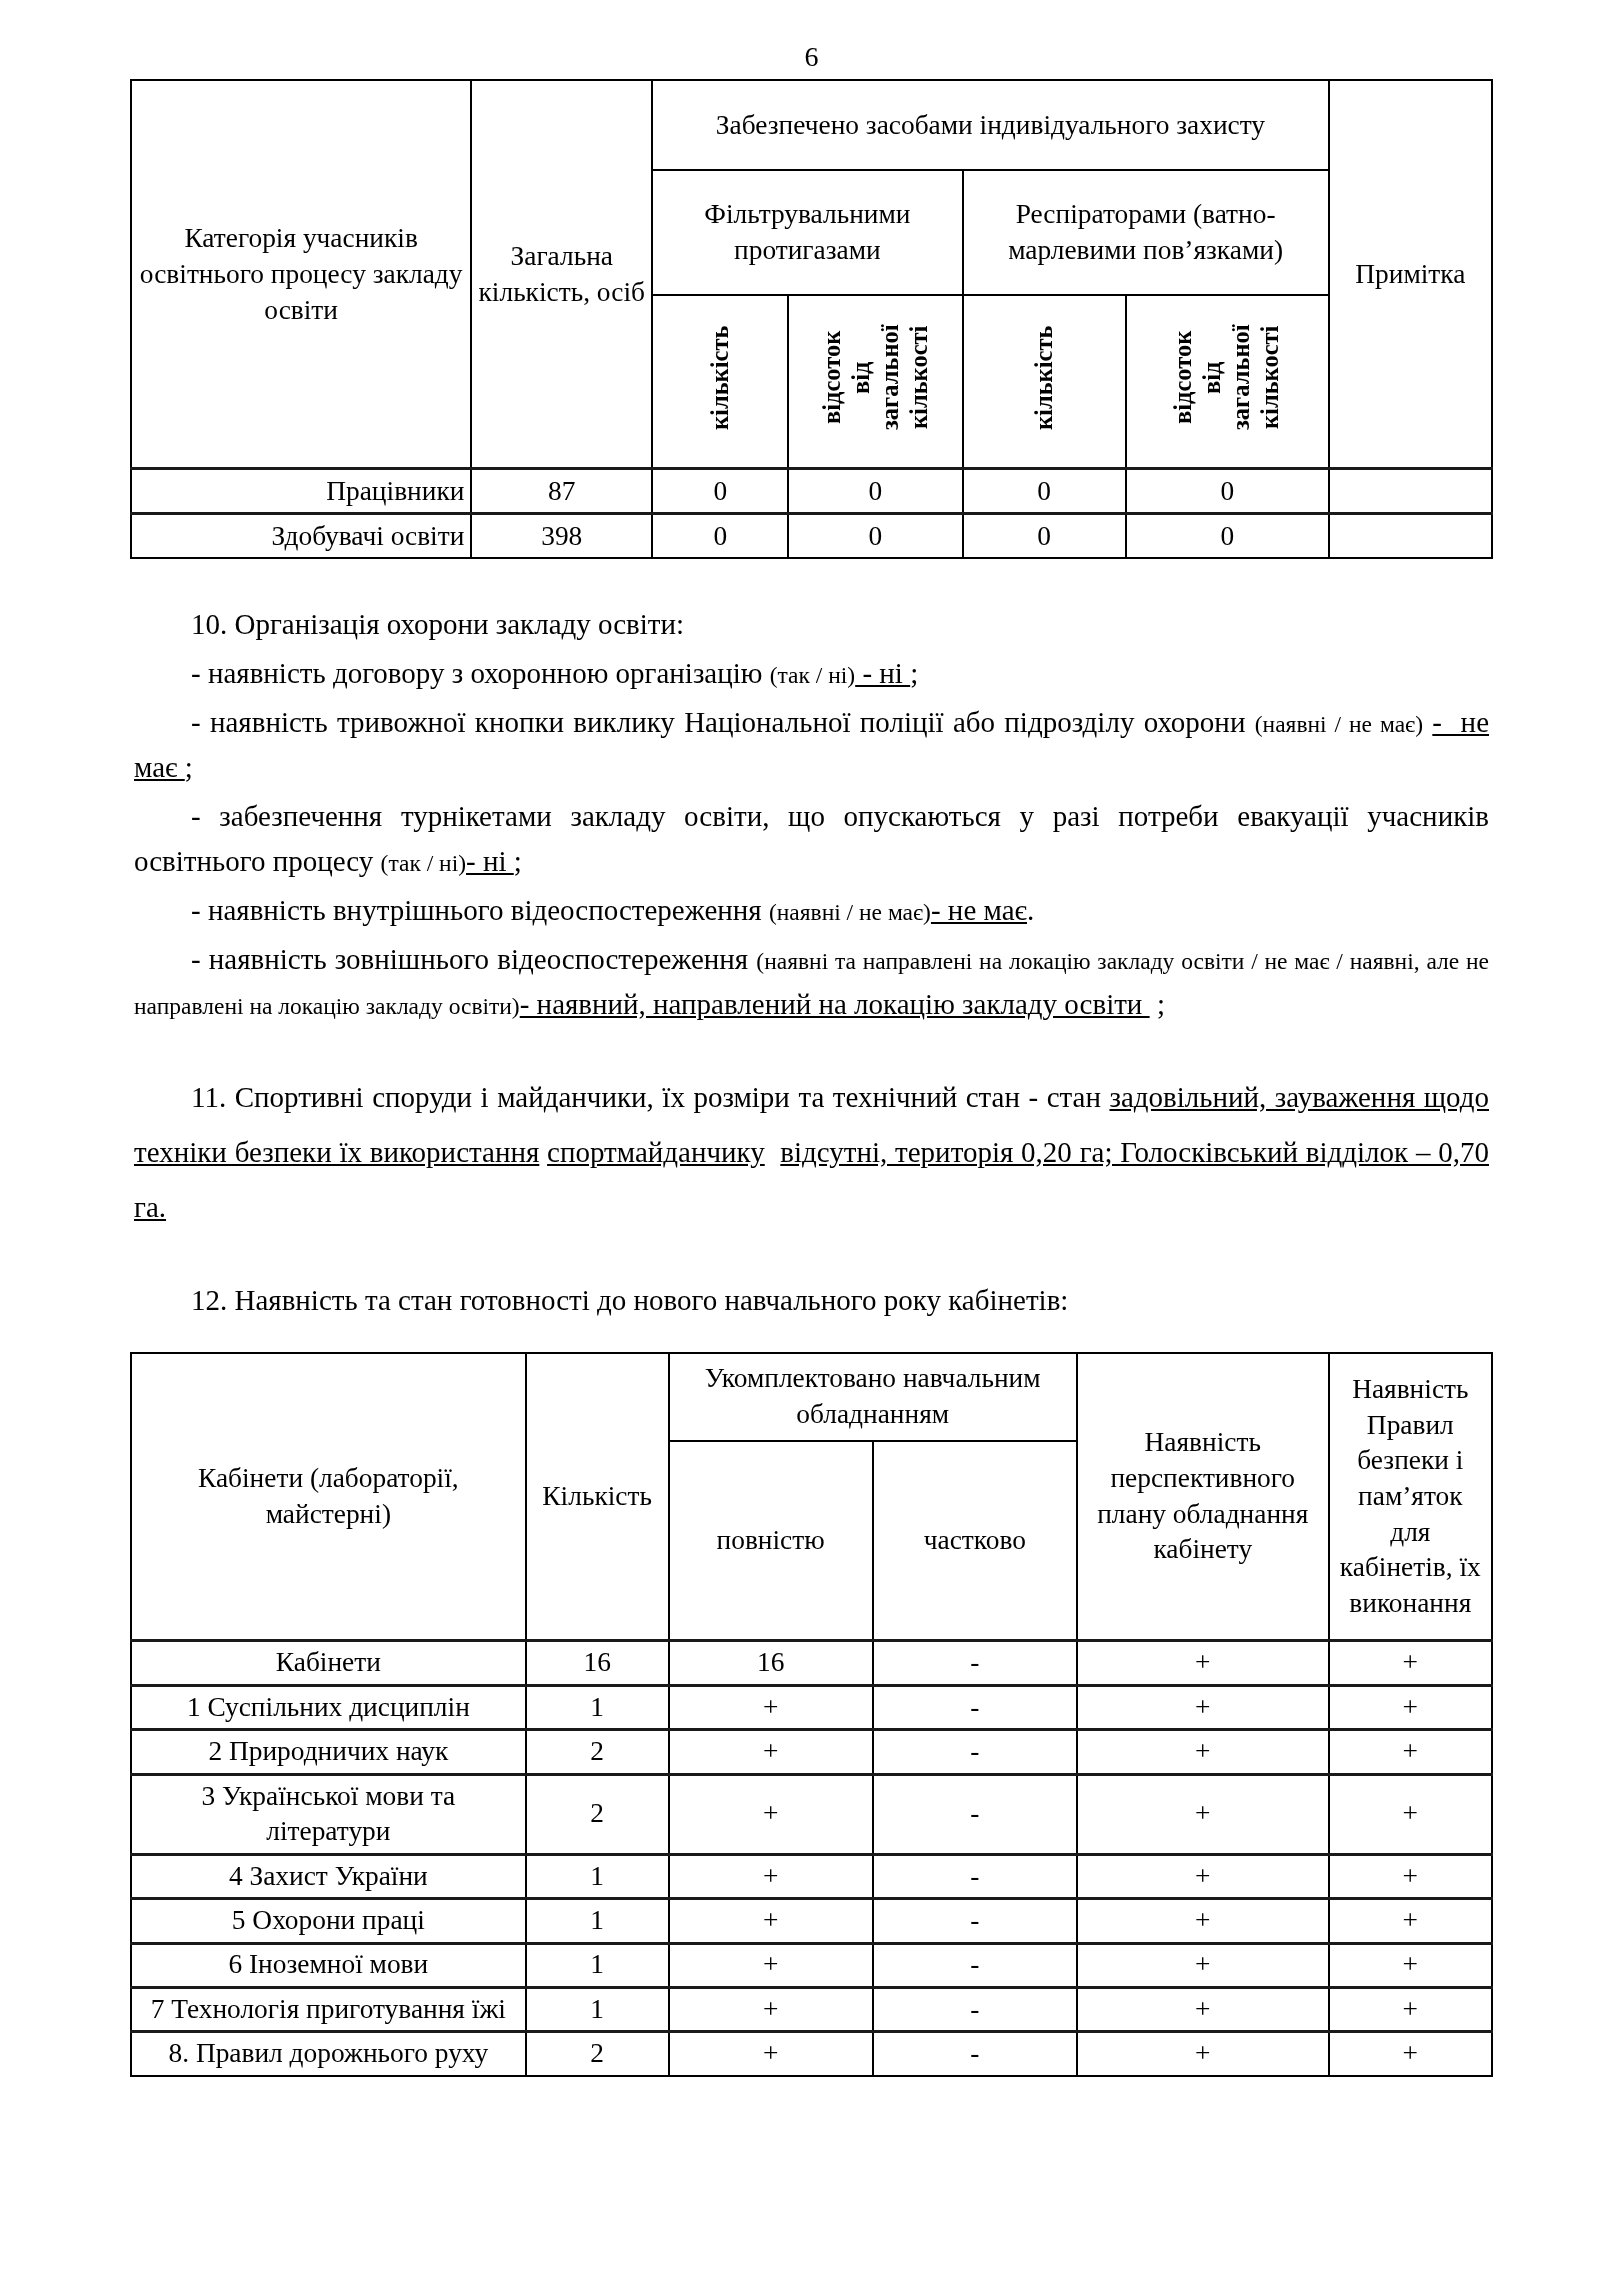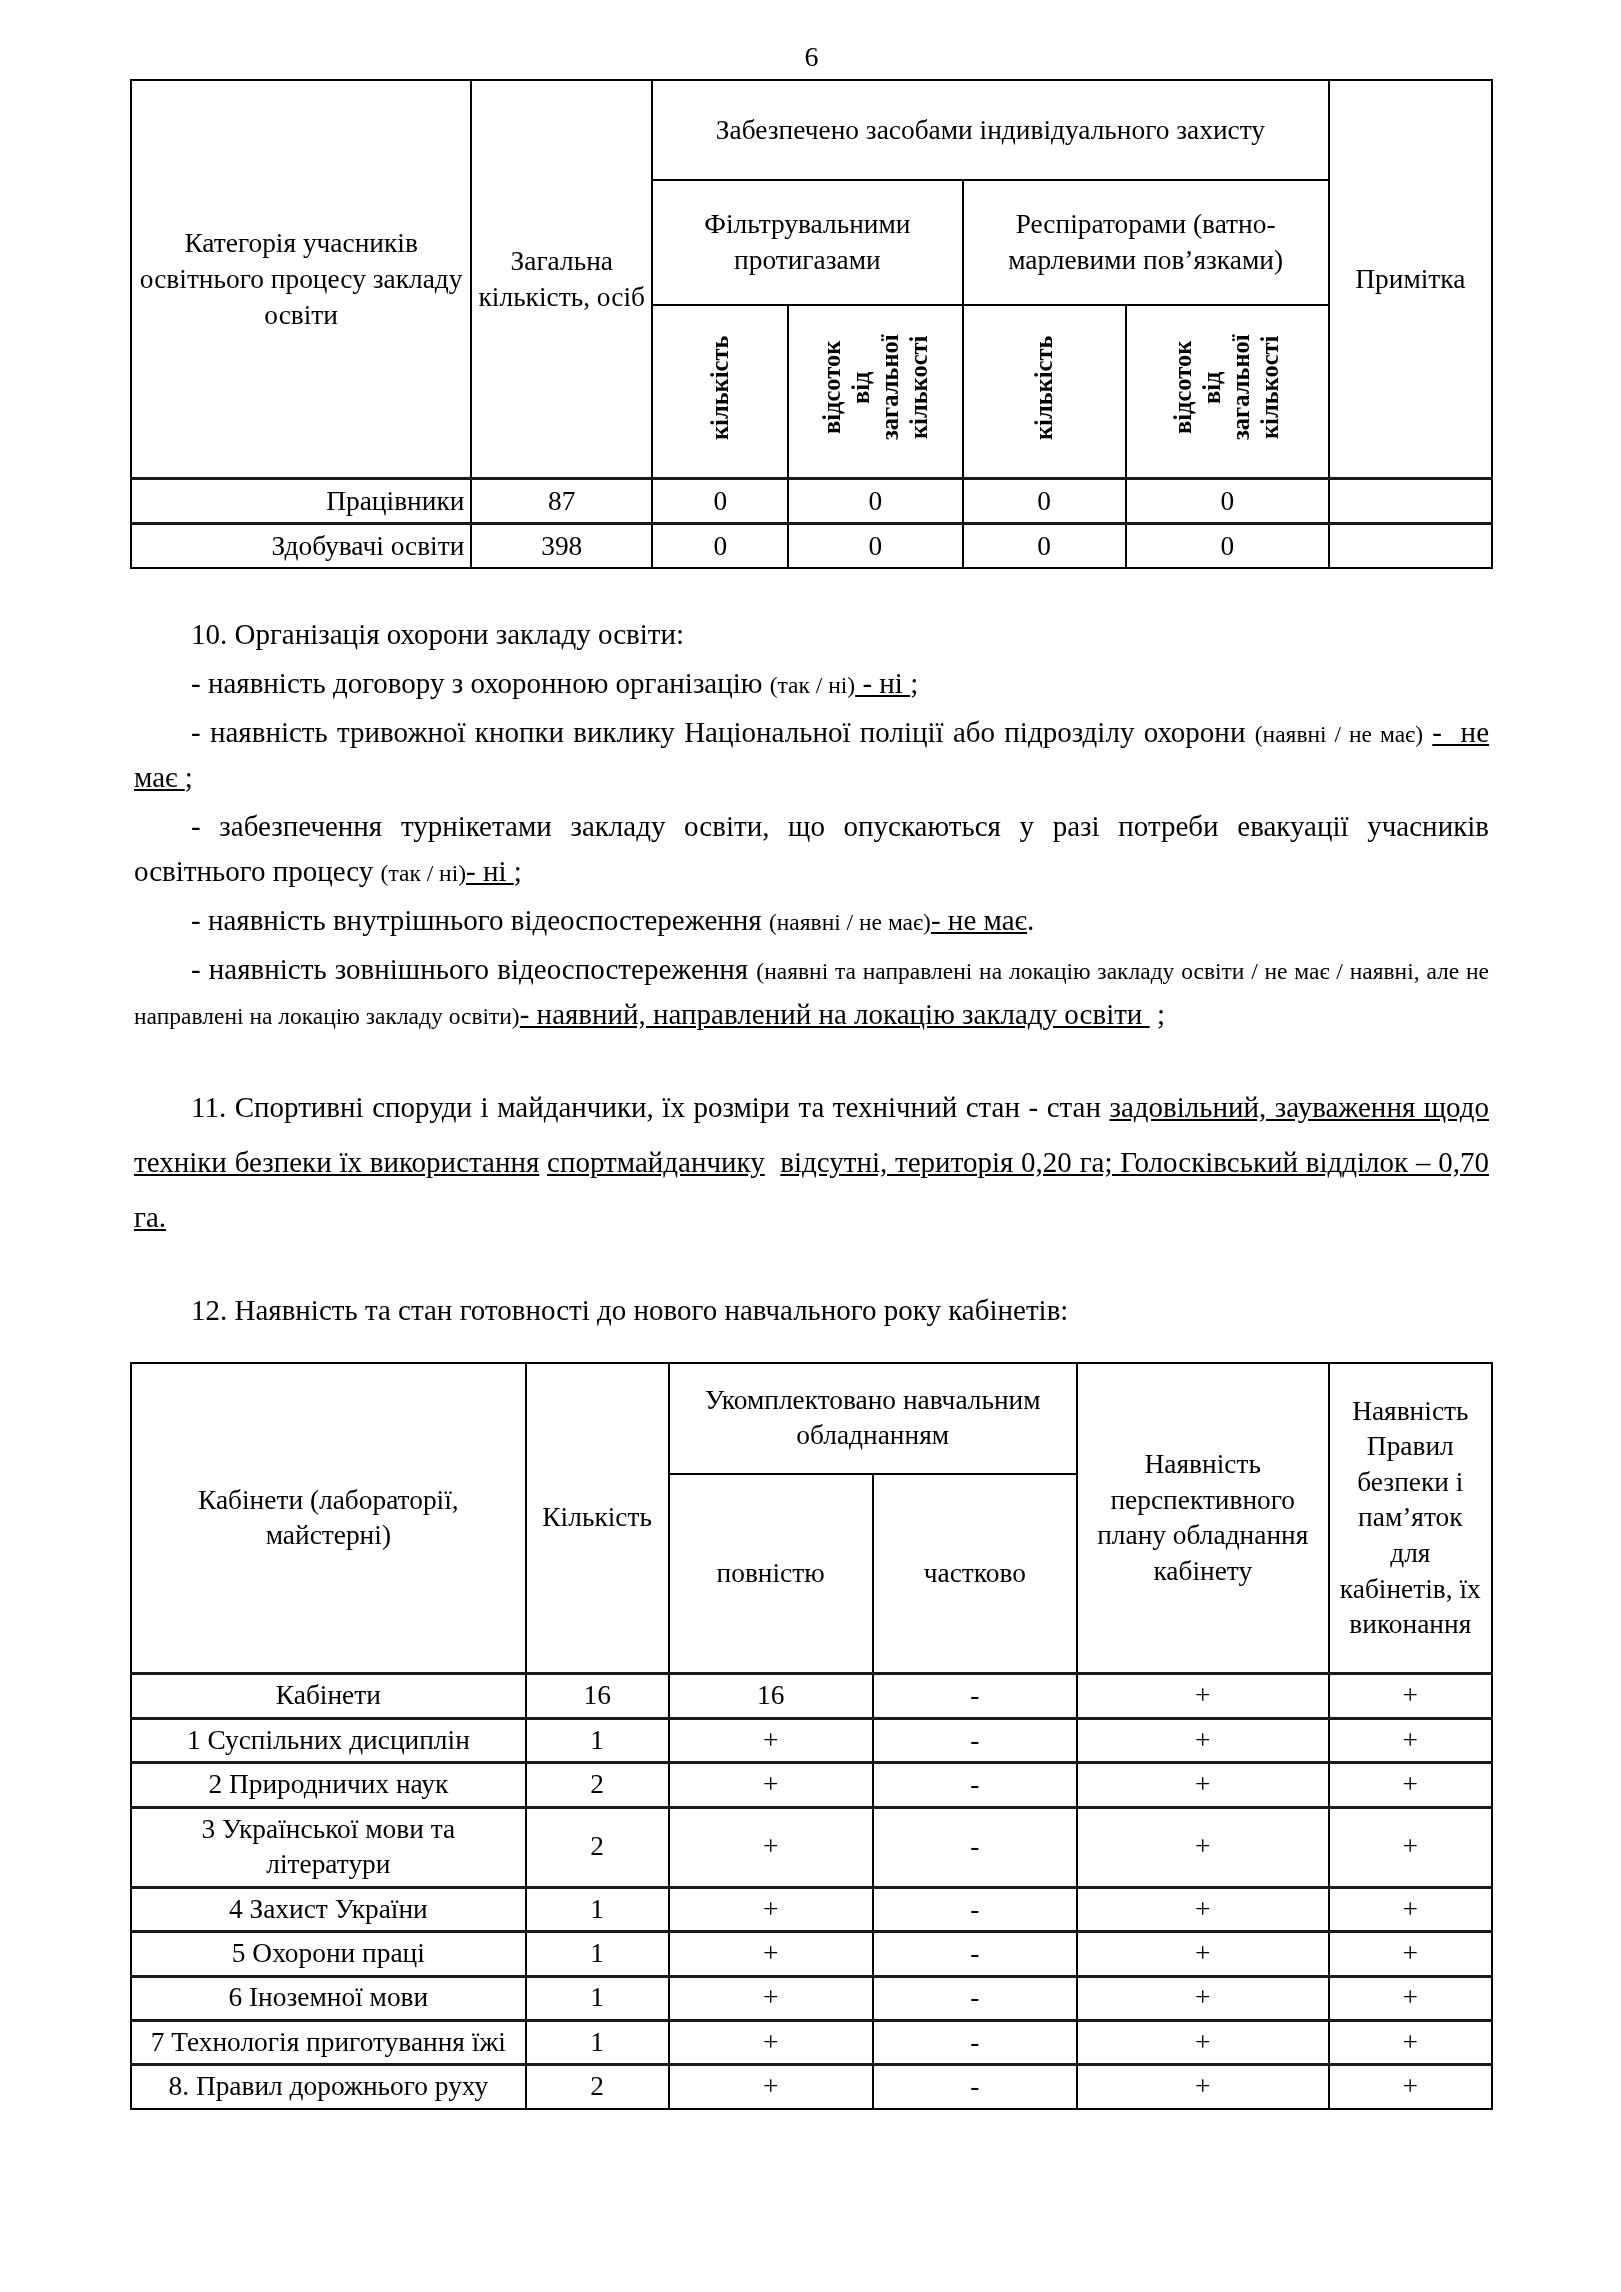--- a/index.html
+++ b/index.html
@@ -14,21 +14,21 @@
   .page-number { text-align: center; font-size: 28px; margin: 0 0 5.9px 0; }
 
   table { width: 100%; border-collapse: collapse; table-layout: fixed; }
   th, td {
     border: 2px solid #000;
     font-weight: normal; text-align: center; vertical-align: middle;
     font-size: 27.4px; line-height: 1.32; padding: 2.9px 5.9px;
     overflow: hidden;
   }
   .t1 { border: 2.9px solid #000; }
-  .t1 .r1 th { height: 100px; }
+  .t1 .r1 th { height: 90px; }
   .t1 .r2 th { height: 125px; }
   .t1 .r3 th { height: 174px; padding: 2px; }
   .t1 tbody td { border-top: 3.9px solid #1a1a1a; height: 41px; }
   .t1 tbody td.left { text-align: right; padding-left: 1px; }
   .rot {
     writing-mode: vertical-rl;
     transform: rotate(180deg);
     display: inline-block;
     height: 123px;
     margin: 0 auto;
@@ -41,21 +41,21 @@
   .para {
     font-size: 29px; line-height: 1.55; text-align: justify;
     margin: 4px; text-indent: 57px;
   }
   .sec-gap { margin-top: 43px; }
   .small { font-size: 23.5px; }
   .u { text-decoration: underline; }
   .sec11 { line-height: 1.9; }
 
   .t2 { border: 2.9px solid #000; margin-top: 29px; }
-  .t2 .r1 th { height: 111px; }
+  .t2 .r1 th { height: 88px; }
   .t2 .r2 th { height: 200px; }
   .t2 th { line-height: 1.3; padding: 3.9px 7.8px; }
   .t2 tbody td { border-top: 3.9px solid #1a1a1a; height: 41px; line-height: 1.3; }
 </style>
 </head>
 <body>
 
 <div class="page">
 
   <div class="page-number">6</div>

